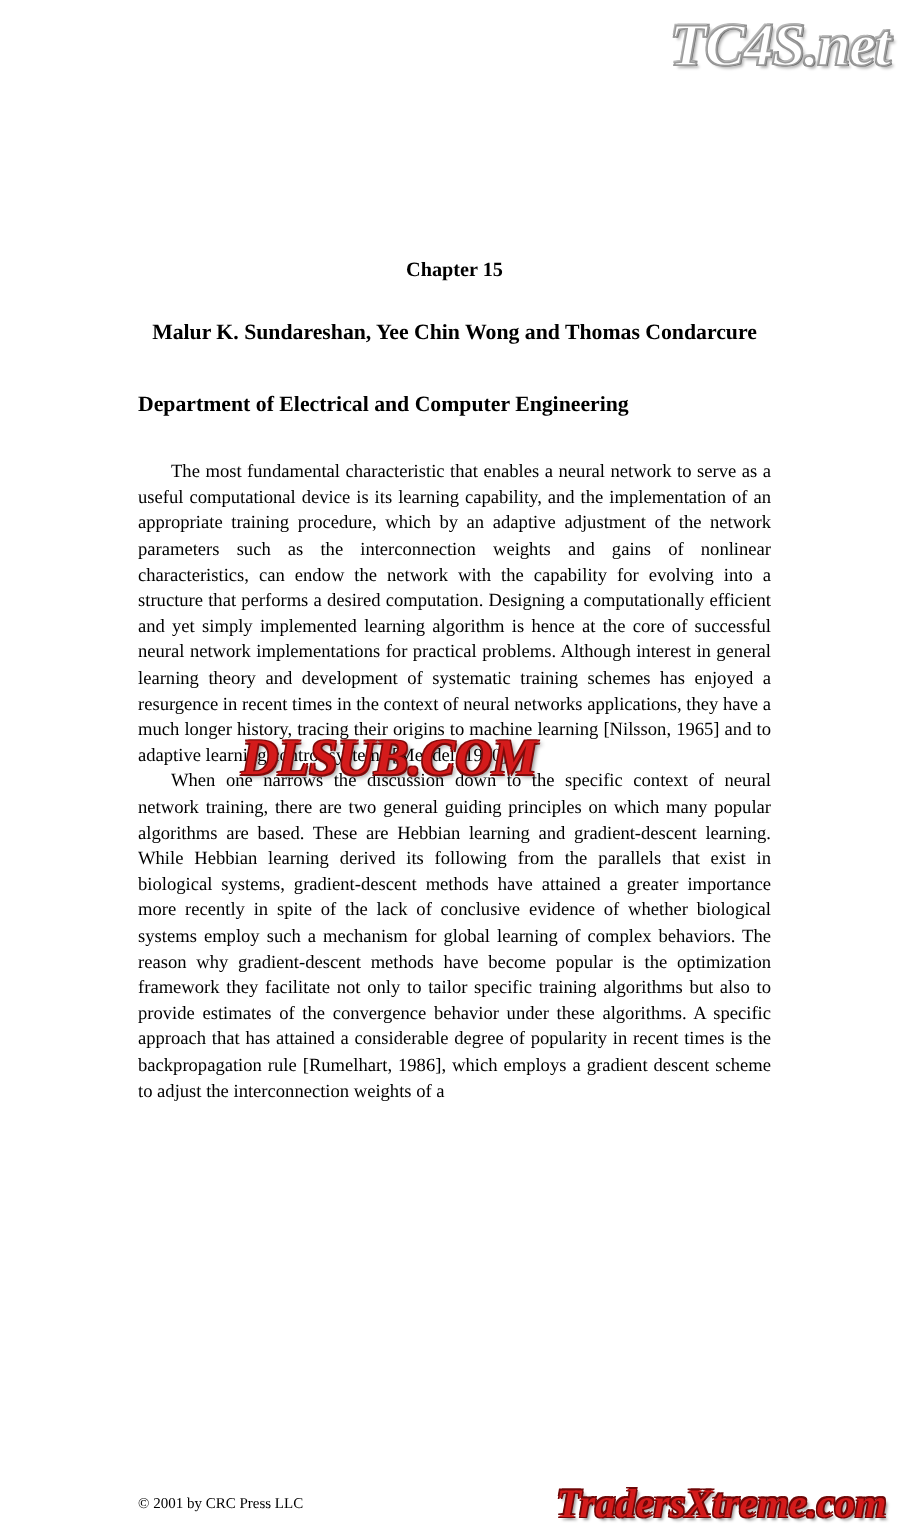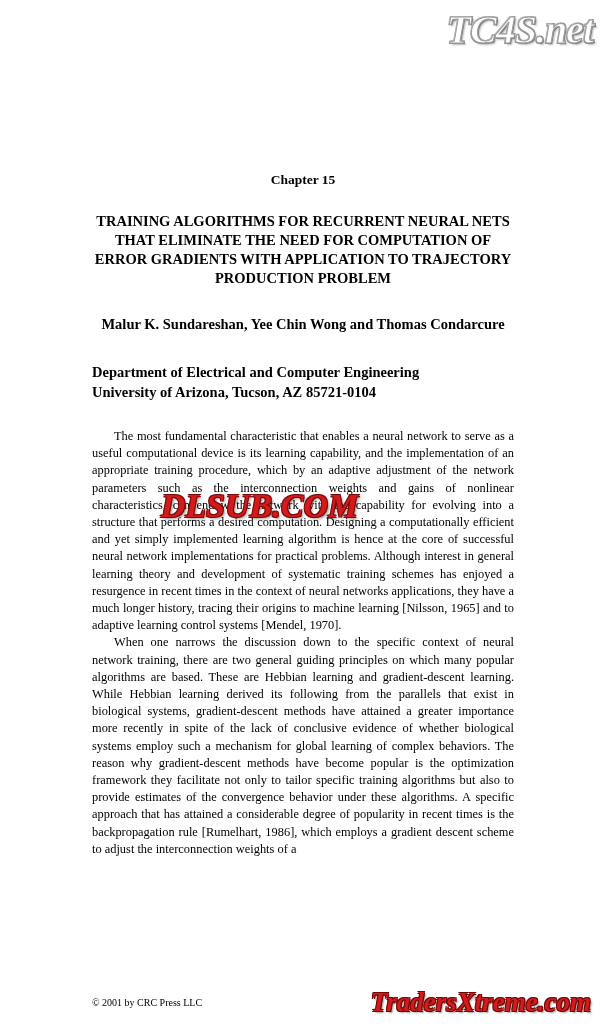--- a/index.html
+++ b/index.html
@@ -154,27 +154,25 @@
 <body>
 
 <div class="page">
 
   <div class="wm-top">TC4S.net</div>
 
   <div class="content">
 
     <div class="chapter-label">Chapter 15</div>
 
-    <h1 class="doc-title">TRAINING ALGORITHMS FOR RECURRENT NEURAL NETS THAT ELIMINATE THE NEED FOR COMPUTATION OF ERROR GRADIENTS WITH APPLICATION TO TRAJECTORY PRODUCTION PROBLEM</h1>
 
     <div class="authors">Malur K. Sundareshan, Yee Chin Wong and Thomas Condarcure</div>
 
     <div class="affiliation">
       <div>Department of Electrical and Computer Engineering</div>
-      <div>University of Arizona, Tucson, AZ 85721-0104</div>
     </div>
 
 
     <p class="para">The most fundamental characteristic that enables a neural network to serve as a useful computational device is its learning capability, and the implementation of an appropriate training procedure, which by an adaptive adjustment of the network parameters such as the interconnection weights and gains of nonlinear characteristics, can endow the network with the capability for evolving into a structure that performs a desired computation. Designing a computationally efficient and yet simply implemented learning algorithm is hence at the core of successful neural network implementations for practical problems. Although interest in general learning theory and development of systematic training schemes has enjoyed a resurgence in recent times in the context of neural networks applications, they have a much longer history, tracing their origins to machine learning [Nilsson, 1965] and to adaptive learning control systems [Mendel, 1970].</p>
     <p class="para">When one narrows the discussion down to the specific context of neural network training, there are two general guiding principles on which many popular algorithms are based. These are Hebbian learning and gradient-descent learning. While Hebbian learning derived its following from the parallels that exist in biological systems, gradient-descent methods have attained a greater importance more recently in spite of the lack of conclusive evidence of whether biological systems employ such a mechanism for global learning of complex behaviors. The reason why gradient-descent methods have become popular is the optimization framework they facilitate not only to tailor specific training algorithms but also to provide estimates of the convergence behavior under these algorithms. A specific approach that has attained a considerable degree of popularity in recent times is the backpropagation rule [Rumelhart, 1986], which employs a gradient descent scheme to adjust the interconnection weights of a</p>
 
   </div>
 
   <div class="wm-mid">DLSUB.COM</div>
 

